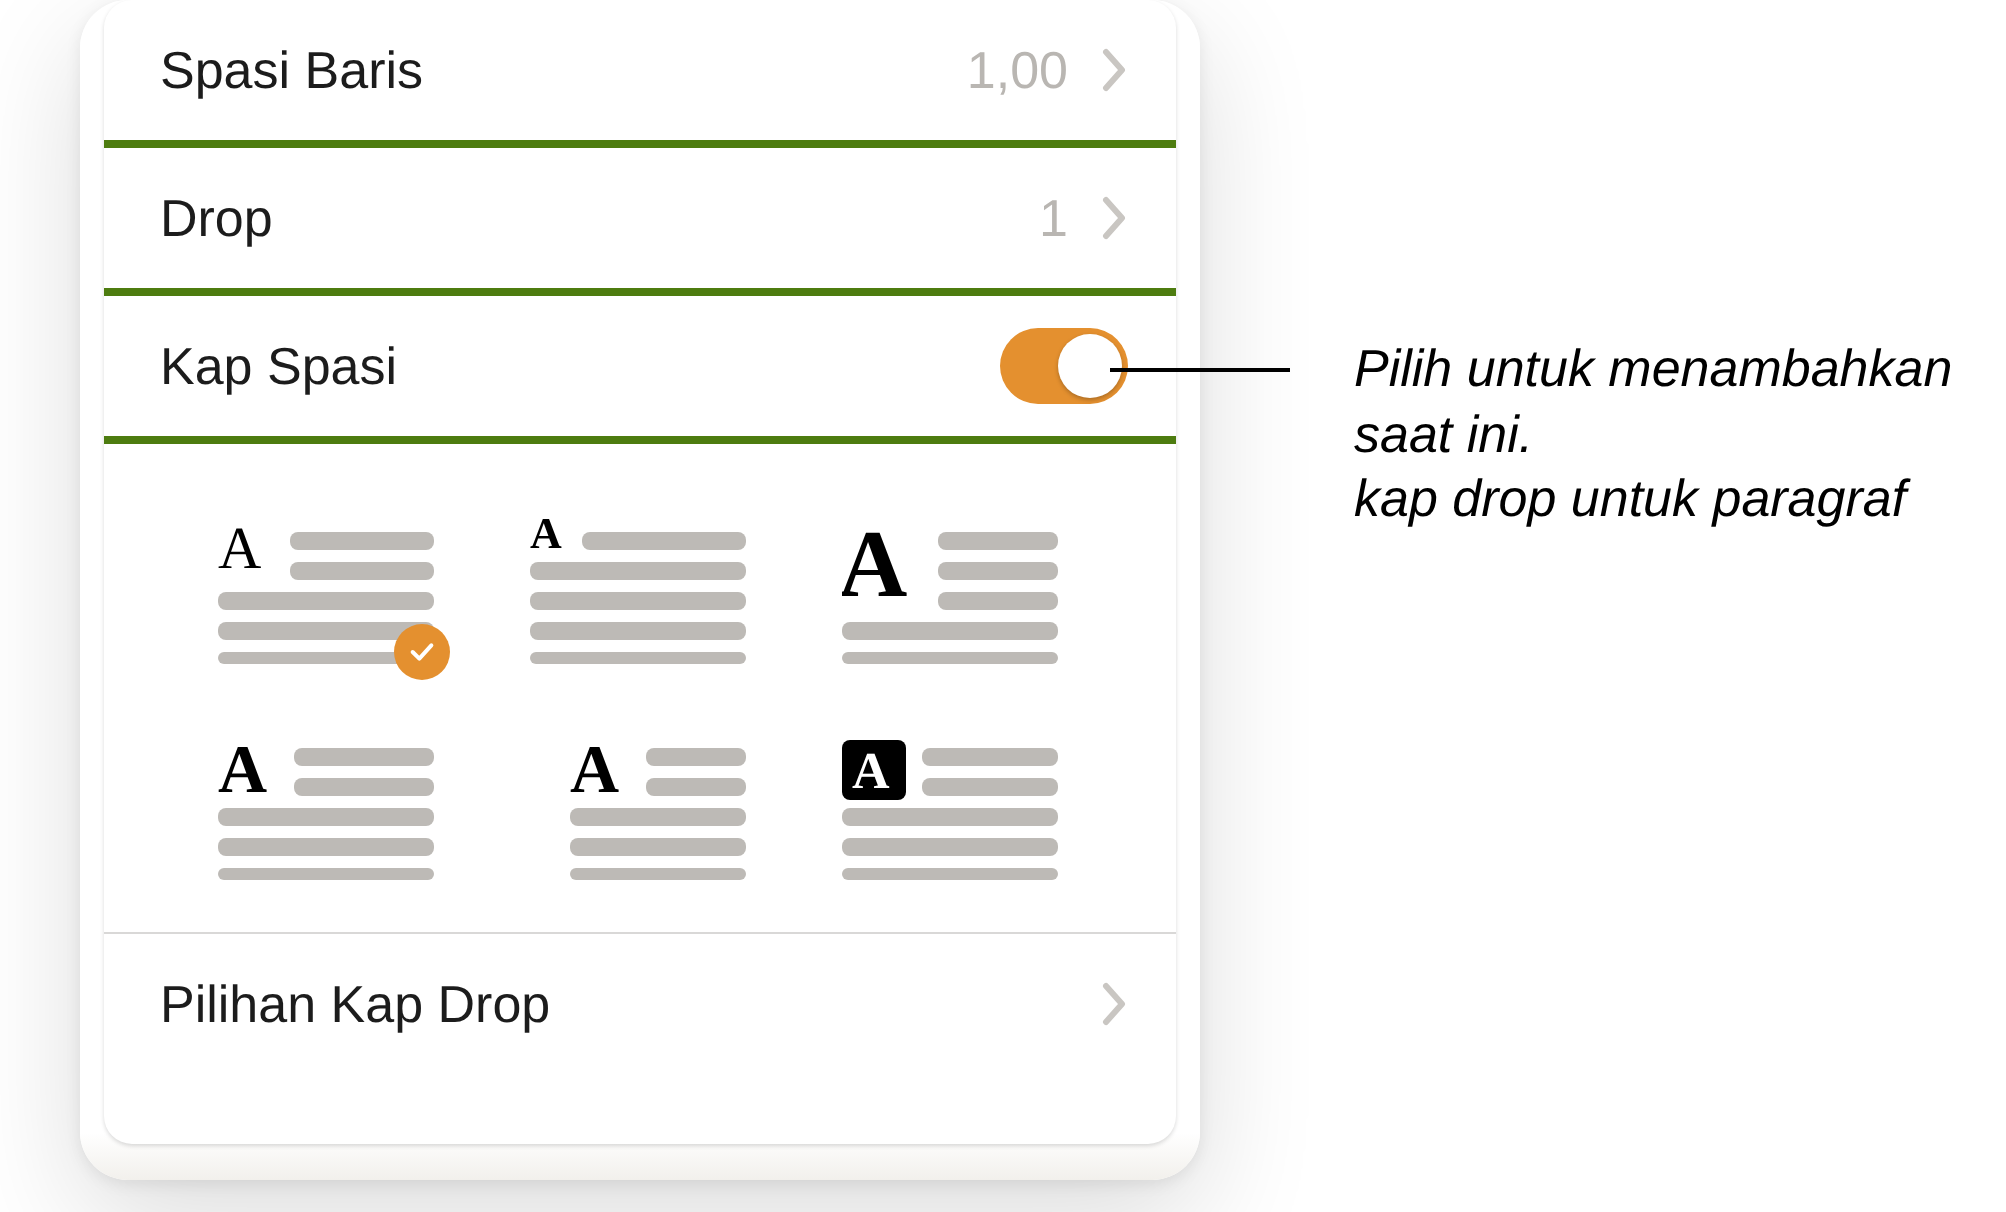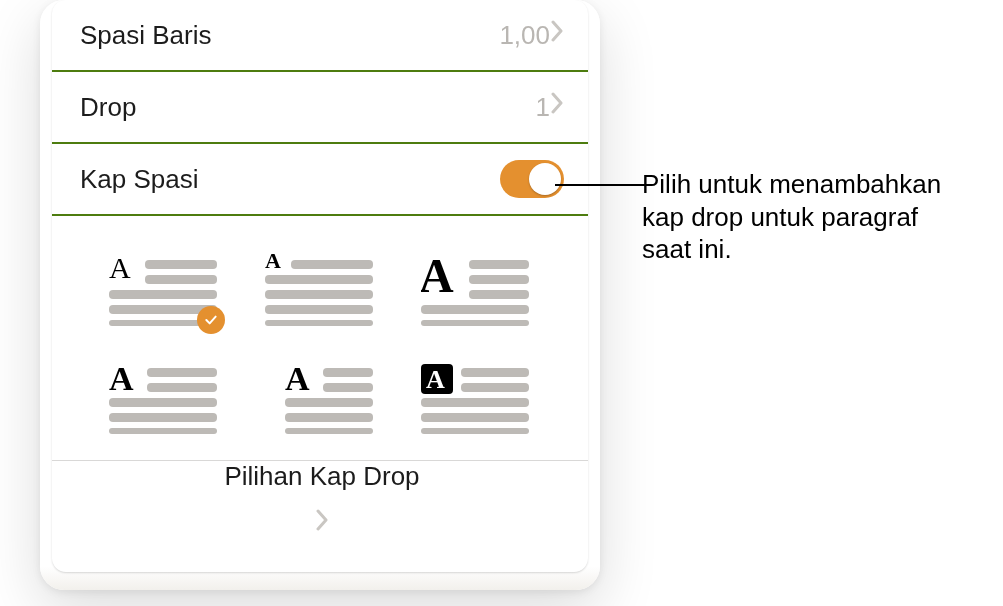--- a/index.html
+++ b/index.html
@@ -36,31 +36,31 @@
     border-radius: 14px;
     box-shadow: 0 1px 2px rgba(0,0,0,0.15);
     overflow: hidden;
   }
   .row {
     display: flex;
     align-items: center;
     justify-content: space-between;
     height: 70px;
     padding: 0 24px 0 28px;
-    border-bottom: 2px solid #4d7c0f;
+    border-bottom: 4px solid #4d7c0f;
     font-size: 26px;
     color: #1c1c1c;
   }
   .row.last {
     border-bottom: none;
-    flex-direction: column;
   }
   .row .right {
     display: flex;
-    gap: 0;
+    align-items: center;
+    gap: 16px;
   }
   .value {
     color: #b9b6b2;
     font-size: 26px;
   }
   .chevron {
     color: #c9c6c2;
     font-size: 22px;
     line-height: 1;
   }
@@ -254,19 +254,19 @@
                 <path d="M3 2 L11 11 L3 20" stroke="#c9c6c2" stroke-width="3" stroke-linecap="round" stroke-linejoin="round"></path>
               </svg>
           </span>
         </span>
       </div>
 
     </div>
   </div>
 
   <div class="callout-line" style="left:555px; top:184px; width:90px;"></div>
-  <div class="callout-text" style="left:642px; top:168px;">
+  <div class="callout-text" style="left:677px; top:168px;font-style:italic;">
     <div>Pilih untuk menambahkan</div>
+    <div>saat ini.</div>
     <div>kap drop untuk paragraf</div>
-    <div>saat ini.</div>
   </div>
 
 </div>
 
 </body></html>

